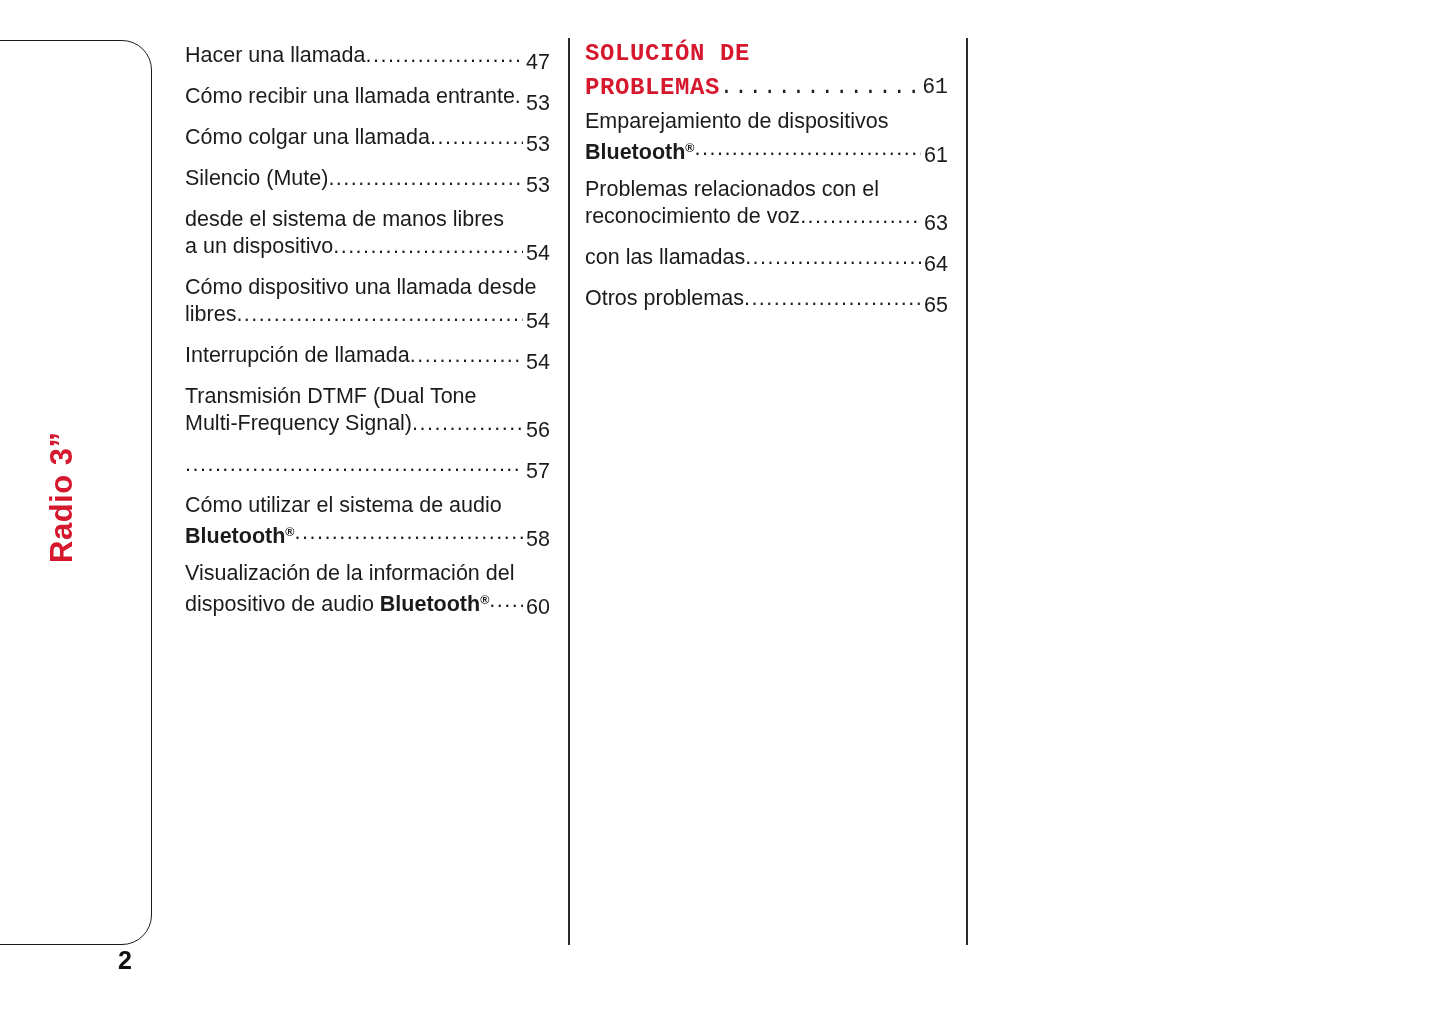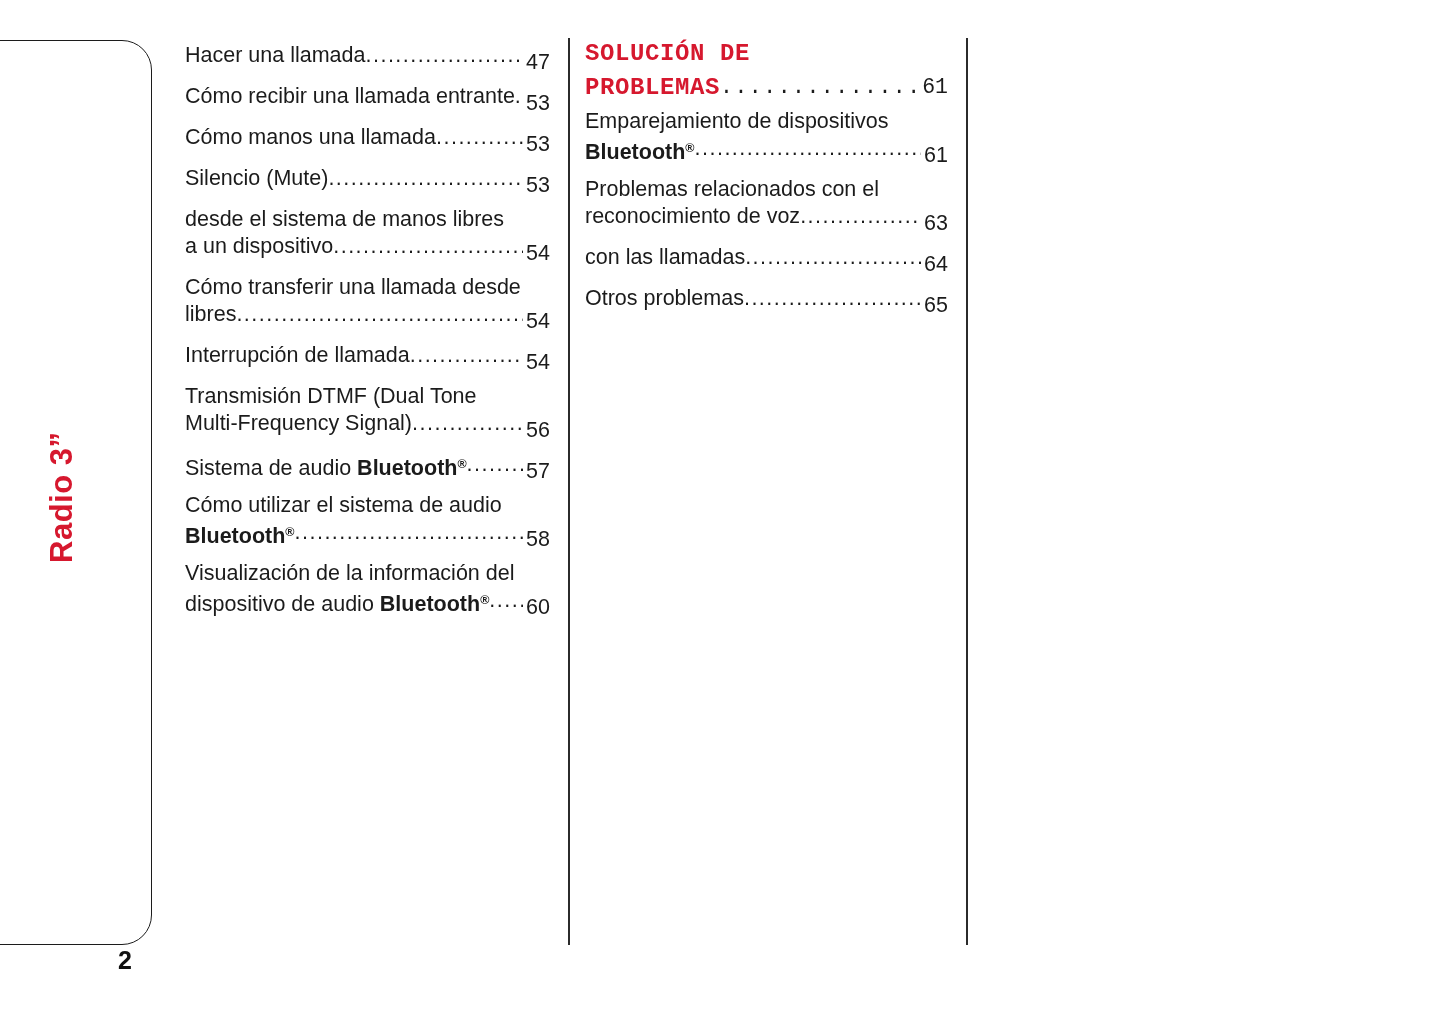--- a/index.html
+++ b/index.html
@@ -127,42 +127,42 @@
       </div>
       <div class="toc-entry">
         <div class="toc-line toc-lastline">
           <span class="lt"><span>Cómo recibir una llamada entrante</span></span>
           <span class="dots">................................................................................................................................................................</span>
           <span class="pg">53</span>
         </div>
       </div>
       <div class="toc-entry">
         <div class="toc-line toc-lastline">
-          <span class="lt"><span>Cómo manos una llamada </span></span>
+          <span class="lt"><span>Cómo colgar una llamada </span></span>
           <span class="dots">................................................................................................................................................................</span>
           <span class="pg">53</span>
         </div>
       </div>
       <div class="toc-entry">
         <div class="toc-line toc-lastline">
           <span class="lt"><span>Silencio (Mute) </span></span>
           <span class="dots">................................................................................................................................................................</span>
           <span class="pg">53</span>
         </div>
       </div>
       <div class="toc-entry">
         <div class="toc-line">desde el sistema de manos libres</div>
         <div class="toc-line toc-lastline">
           <span class="lt"><span>a un dispositivo </span></span>
           <span class="dots">................................................................................................................................................................</span>
           <span class="pg">54</span>
         </div>
       </div>
       <div class="toc-entry">
-        <div class="toc-line">Cómo transferir una llamada desde</div>
+        <div class="toc-line">Cómo dispositivo una llamada desde</div>
         <div class="toc-line toc-lastline">
           <span class="lt"><span>libres</span></span>
           <span class="dots">................................................................................................................................................................</span>
           <span class="pg">54</span>
         </div>
       </div>
       <div class="toc-entry">
         <div class="toc-line toc-lastline">
           <span class="lt"><span>Interrupción de llamada</span></span>
           <span class="dots">................................................................................................................................................................</span>
@@ -172,21 +172,20 @@
       <div class="toc-entry">
         <div class="toc-line">Transmisión DTMF (Dual Tone</div>
         <div class="toc-line toc-lastline">
           <span class="lt"><span>Multi-Frequency Signal) </span></span>
           <span class="dots">................................................................................................................................................................</span>
           <span class="pg">56</span>
         </div>
       </div>
       <div class="toc-entry">
         <div class="toc-line toc-lastline">
-          <span class="lt"><span>Sistema de audio </span><span class="bt">Bluetooth</span><span class="sup">®</span><span> </span></span>
           <span class="dots">................................................................................................................................................................</span>
           <span class="pg">57</span>
         </div>
       </div>
       <div class="toc-entry">
         <div class="toc-line">Cómo utilizar el sistema de audio</div>
         <div class="toc-line toc-lastline">
           <span class="lt"><span class="bt">Bluetooth</span><span class="sup">®</span><span> </span></span>
           <span class="dots">................................................................................................................................................................</span>
           <span class="pg">58</span>

